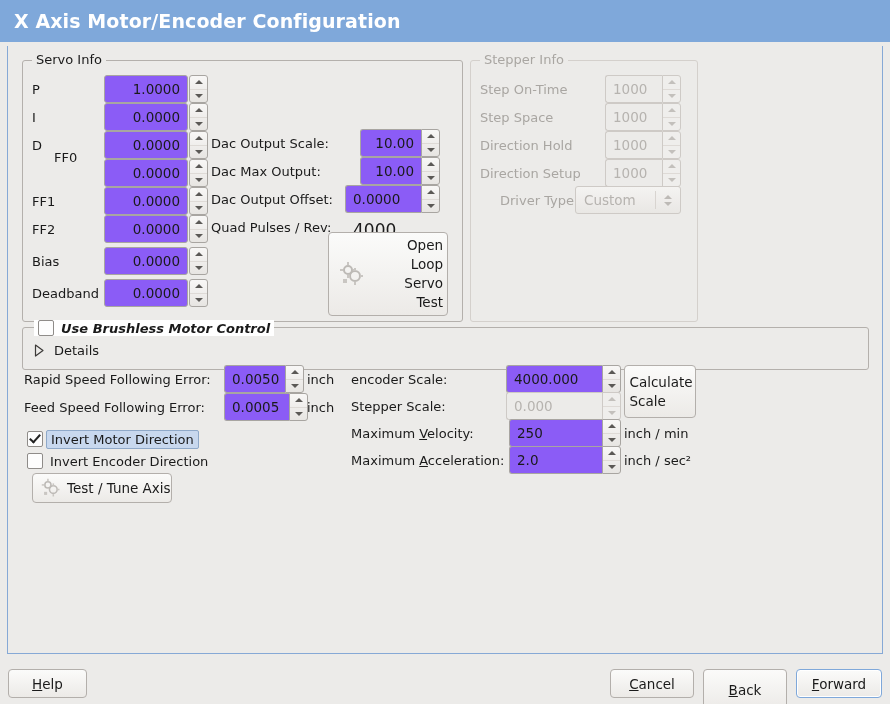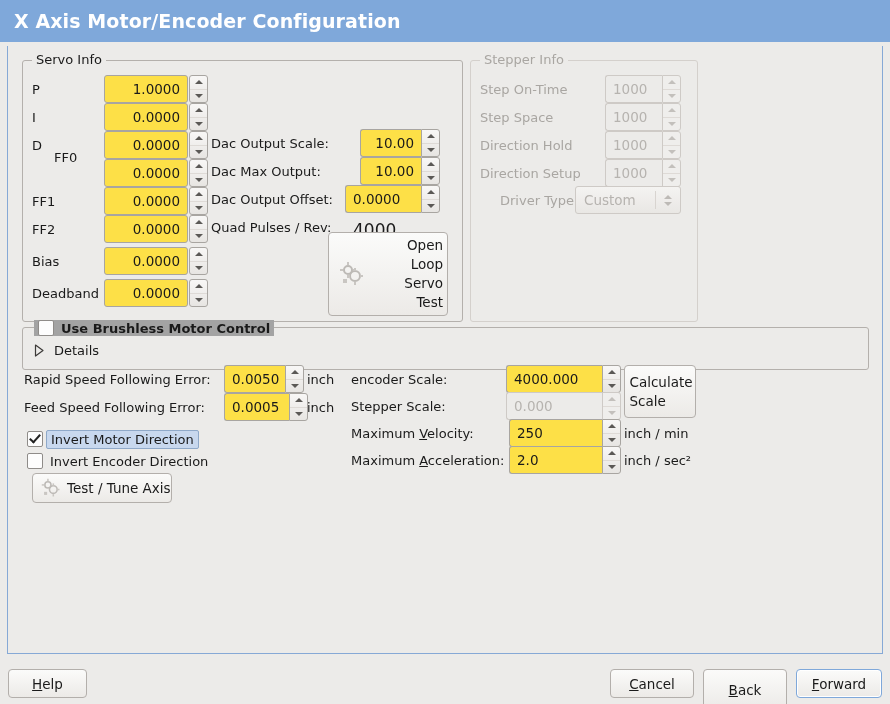--- a/index.html
+++ b/index.html
@@ -80,21 +80,21 @@
     position: absolute;
     display: flex;
     align-items: stretch;
     height: 28px;
   }
   .spin .entry {
     flex: 1 1 auto;
     border: 1px solid #a8a5a1;
     border-right: none;
     border-radius: 3px 0 0 3px;
-    background: #fde047;
+    background: #8b5cf6;
     font-family: "DejaVu Sans", "Liberation Sans", sans-serif;
     font-size: 13.5px;
     color: #1a1a1a;
     padding: 0 7px;
     box-sizing: border-box;
     display: flex;
     align-items: center;
     overflow: hidden;
   }
   .spin .entry.right { justify-content: flex-end; }
@@ -496,21 +496,21 @@
     <span class="cval">Custom</span>
     <span class="csep"></span>
     <span class="carrows">
       <i class="chev up"></i>
         <i class="chev down"></i>
     </span>
   </div>
 
   <div class="groupbox" style="left:14px; top:281px; width:847px; height:43px;">
   </div>
-  <div class="cbrow" style="left:26px; top:274px; background:#a3a3a3; padding:0 4px;">
+  <div class="cbrow" style="left:26px; top:274px; background:#ffffff; padding:0 4px;font-style:italic;">
     <span class="cbox"></span>
     <span class="cblabel bold">Use Brushless Motor Control</span>
   </div>
   <div class="expander" style="left:26px; top:297px;">
     <span class="tri-outline">
       <svg width="11" height="13" viewBox="0 0 11 13" aria-hidden="true">
         <path d="M1.5 1 L9 6.5 L1.5 12 Z" fill="none" stroke="#3c3a38" stroke-width="1.2" stroke-linejoin="round"></path>
       </svg>
     </span>
     <span>Details</span>

